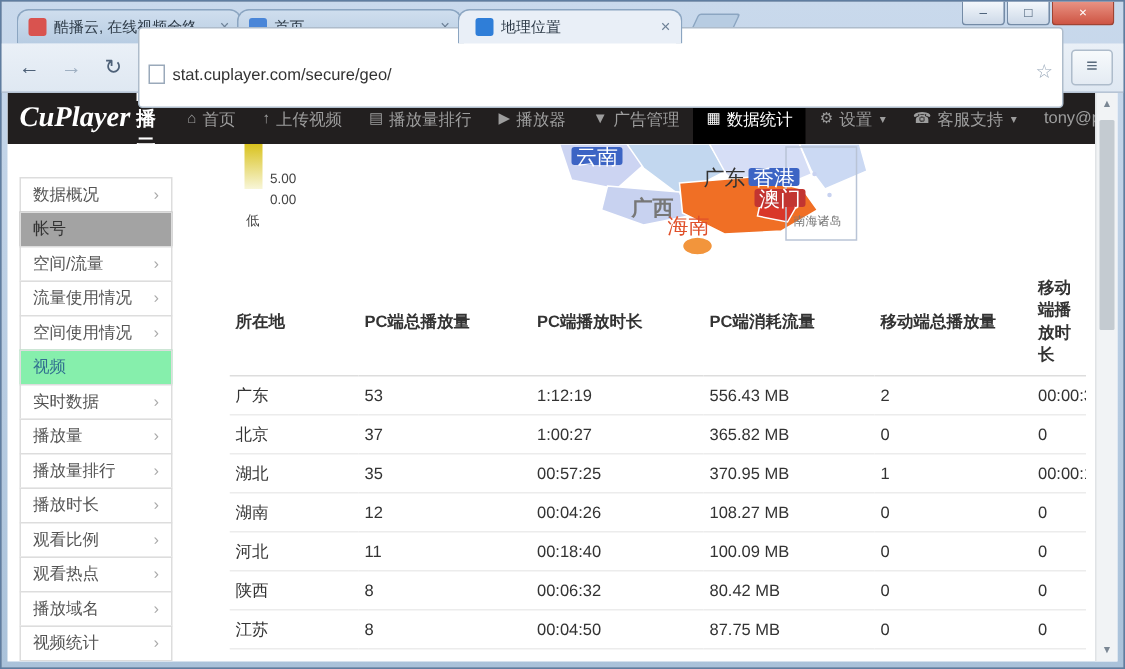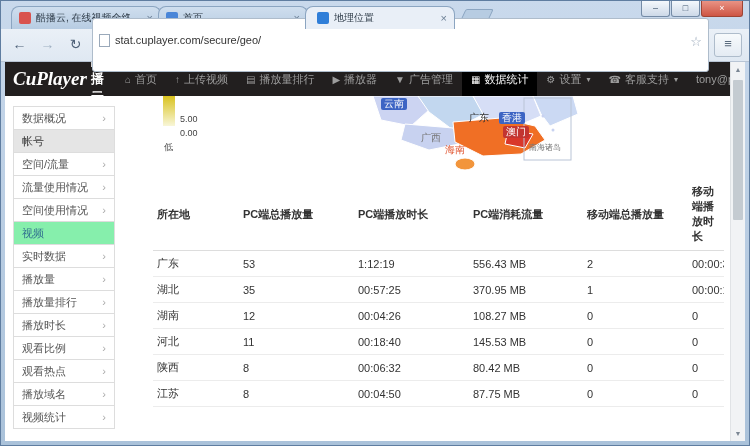--- a/index.html
+++ b/index.html
@@ -15,21 +15,21 @@
   .tclose{color:#6d8096;font-size:11px;margin-left:4px;line-height:11px;}
   .newtab{width:26px;height:14px;background:#b7cce2;border:1px solid #8ba5c1;border-radius:2px;transform:skewX(-25deg);margin:0 0 4px 10px;}
   .win-controls{position:absolute;top:0;right:6px;display:flex;z-index:5;}
   .wbtn{width:27px;height:15px;border:1px solid #748ba6;border-top:none;background:linear-gradient(#f4f8fc,#cdd9e8);font-size:9px;line-height:14px;text-align:center;color:#3c526c;border-radius:0 0 3px 3px;margin-left:1px;}
   .wbtn.close{width:40px;background:linear-gradient(#e99384,#ce5544);color:#fff;border-color:#9e4434;}
 
   
   .toolbar{height:33px;background:linear-gradient(#eaf0f7,#dfe8f2);border-bottom:1px solid #b7c4d4;display:flex;align-items:center;padding:0 7px;gap:5px;position:relative;z-index:2;box-sizing:border-box;}
   .navbtn{width:23px;height:23px;border-radius:12px;text-align:center;line-height:21px;font-size:14px;color:#4e6population178;color:#4e6178;flex:none;}
   .navbtn.dis{color:#9fb0c2;}
-  .omnibox{flex:1;height:22px;background:#fff;border:1px solid #aebccb;border-radius:3px;display:flex;align-items:flex-start;padding:15px 6px;gap:5px;font-size:11px;color:#333;}
+  .omnibox{flex:1;height:22px;background:#fff;border:1px solid #aebccb;border-radius:3px;display:flex;align-items:flex-end;padding:15px 6px;gap:5px;font-size:11px;color:#333;}
   .docicon{width:9px;height:11px;border:1px solid #9aa9ba;background:#fff;flex:none;}
   .urltext{flex:1;white-space:nowrap;overflow:hidden;}
   .staricon{color:#9aa9ba;font-size:13px;}
   .menubtn{width:26px;height:22px;border:1px solid #aebccb;border-radius:3px;background:linear-gradient(#f7fafc,#e4ebf3);text-align:center;line-height:20px;font-size:13px;color:#5a6b7d;flex:none;}
 
   
   .viewport{height:379px;margin:0 4px;background:#fff;position:relative;overflow:hidden;}
   .scrollbar{position:absolute;top:0;right:0;bottom:0;width:15px;background:#f1f3f5;border-left:1px solid #e0e3e6;box-sizing:border-box;}
   .sarrow{height:15px;text-align:center;font-size:7px;line-height:15px;color:#7b8794;}
   .sthumb{position:absolute;left:2px;right:2px;top:18px;height:140px;background:#c4cbd1;border-radius:1px;}
@@ -43,30 +43,30 @@
   .brand-cn{font-weight:bold;font-size:13px;color:#fff;margin-left:4px;}
   .nav-item{display:flex;align-items:center;gap:4px;padding:0 9px;cursor:pointer;white-space:nowrap;}
   .nav-item.active{background:#000;color:#fff;}
   .nicon{font-size:10px;}
   .caret{font-size:8px;margin-left:1px;}
   .nav-right{margin-left:auto;display:flex;}
 
   
   .sidebar{position:absolute;left:8px;top:44px;width:102px;font-size:11px;z-index:1;}
   .sb-item{height:24px;line-height:22px;border:1px solid #ddd;margin-top:-1px;padding:0 8px;color:#555;background:#fff;display:flex;justify-content:space-between;box-sizing:border-box;cursor:pointer;}
-  .sb-item:first-child{margin-top:0;}
-  .sb-item.header{background:#e5e5e5;color:#333;cursor:default;font-family:Liberation Serif, serif;}
+  .sb-item:first-child{margin-top:12px;}
+  .sb-item.header{background:#a3a3a3;color:#333;cursor:default;font-family:Liberation Serif, serif;}
   .sb-item.header-active{background:#86efac;color:#31708f;cursor:default;}
   .chev{color:#aaa;}
 
   
   .main{position:absolute;left:148px;top:34px;right:6px;bottom:0;overflow:hidden;}
   .map{position:relative;height:82px;overflow:hidden;}
   .map svg{position:absolute;left:0;top:0;}
-  .mlabel{position:absolute;font-size:10px;color:#555;white-space:nowrap;line-height:12px;}
+  .mlabel{position:absolute;font-size:14px;color:#555;white-space:nowrap;line-height:12px;}
   .box-blue{background:#3c64c4;color:#fff;padding:0 3px;border-radius:2px;}
   .box-red{background:#c23531;color:#fff;padding:0 3px;border-radius:2px;}
   .txt-orange{color:#e0502a;}
   .txt-gray{color:#777;}
   .txt-dark{color:#333;}
 
   table{width:100%;border-collapse:collapse;font-size:11px;color:#333;table-layout:fixed;}
   th{font-weight:bold;text-align:left;padding:6px 4px;border-bottom:1px solid #ddd;}
   td{padding:5px 4px;border-bottom:1px solid #ececec;}
   th:nth-child(1){width:78px;} th:nth-child(2){width:107px;} th:nth-child(3){width:107px;}
@@ -247,21 +247,21 @@
             <path d="M300,26 L348,22 L382,30 L392,44 L368,58 L330,60 L302,46 Z" fill="#f06f25" stroke="#fff"></path>
             <path d="M355,34 L380,38 L372,52 L352,48 Z" fill="#d9372a" stroke="#fff"></path>
             <ellipse cx="312" cy="68" rx="10" ry="6" fill="#f2953c" stroke="#fff"></ellipse>
 
             <rect x="371" y="2" width="47" height="62" fill="none" stroke="#b9c4d6"></rect>
             <circle cx="390" cy="20" r="1.5" fill="#c8d2f0"></circle>
             <circle cx="400" cy="34" r="1.5" fill="#c8d2f0"></circle>
           </svg>
 
           <span class="mlabel box-blue" style="left:228px;top:2px;">云南</span>
-          <span class="mlabel txt-gray" style="left:268px;top:36px;">广西</span>
+          <span class="mlabel txt-gray" style="left:268px;top:36px;font-weight:bold;">广西</span>
           <span class="mlabel txt-dark" style="left:316px;top:16px;">广东</span>
           <span class="mlabel box-blue" style="left:346px;top:16px;">香港</span>
           <span class="mlabel box-red" style="left:350px;top:30px;">澳门</span>
           <span class="mlabel txt-orange" style="left:292px;top:48px;">海南</span>
           <span class="mlabel txt-gray" style="left:376px;top:46px;font-size:8px;">南海诸岛</span>
         </div>
 
         <table>
           <thead>
               <tr>
@@ -276,40 +276,48 @@
           <tbody>
               <tr>
                 <td>广东</td>
                 <td>53</td>
                 <td>1:12:19</td>
                 <td>556.43 MB</td>
                 <td>2</td>
                 <td>00:00:32</td>
               </tr>
               <tr>
+                <td>北京</td>
+                <td>37</td>
+                <td>1:00:27</td>
+                <td>365.82 MB</td>
+                <td>0</td>
+                <td>0</td>
+              </tr>
+              <tr>
                 <td>湖北</td>
                 <td>35</td>
                 <td>00:57:25</td>
                 <td>370.95 MB</td>
                 <td>1</td>
                 <td>00:00:11</td>
               </tr>
               <tr>
                 <td>湖南</td>
                 <td>12</td>
                 <td>00:04:26</td>
                 <td>108.27 MB</td>
                 <td>0</td>
                 <td>0</td>
               </tr>
               <tr>
                 <td>河北</td>
                 <td>11</td>
                 <td>00:18:40</td>
-                <td>145.53 MB</td>
+                <td>100.09 MB</td>
                 <td>0</td>
                 <td>0</td>
               </tr>
               <tr>
                 <td>陕西</td>
                 <td>8</td>
                 <td>00:06:32</td>
                 <td>80.42 MB</td>
                 <td>0</td>
                 <td>0</td>

